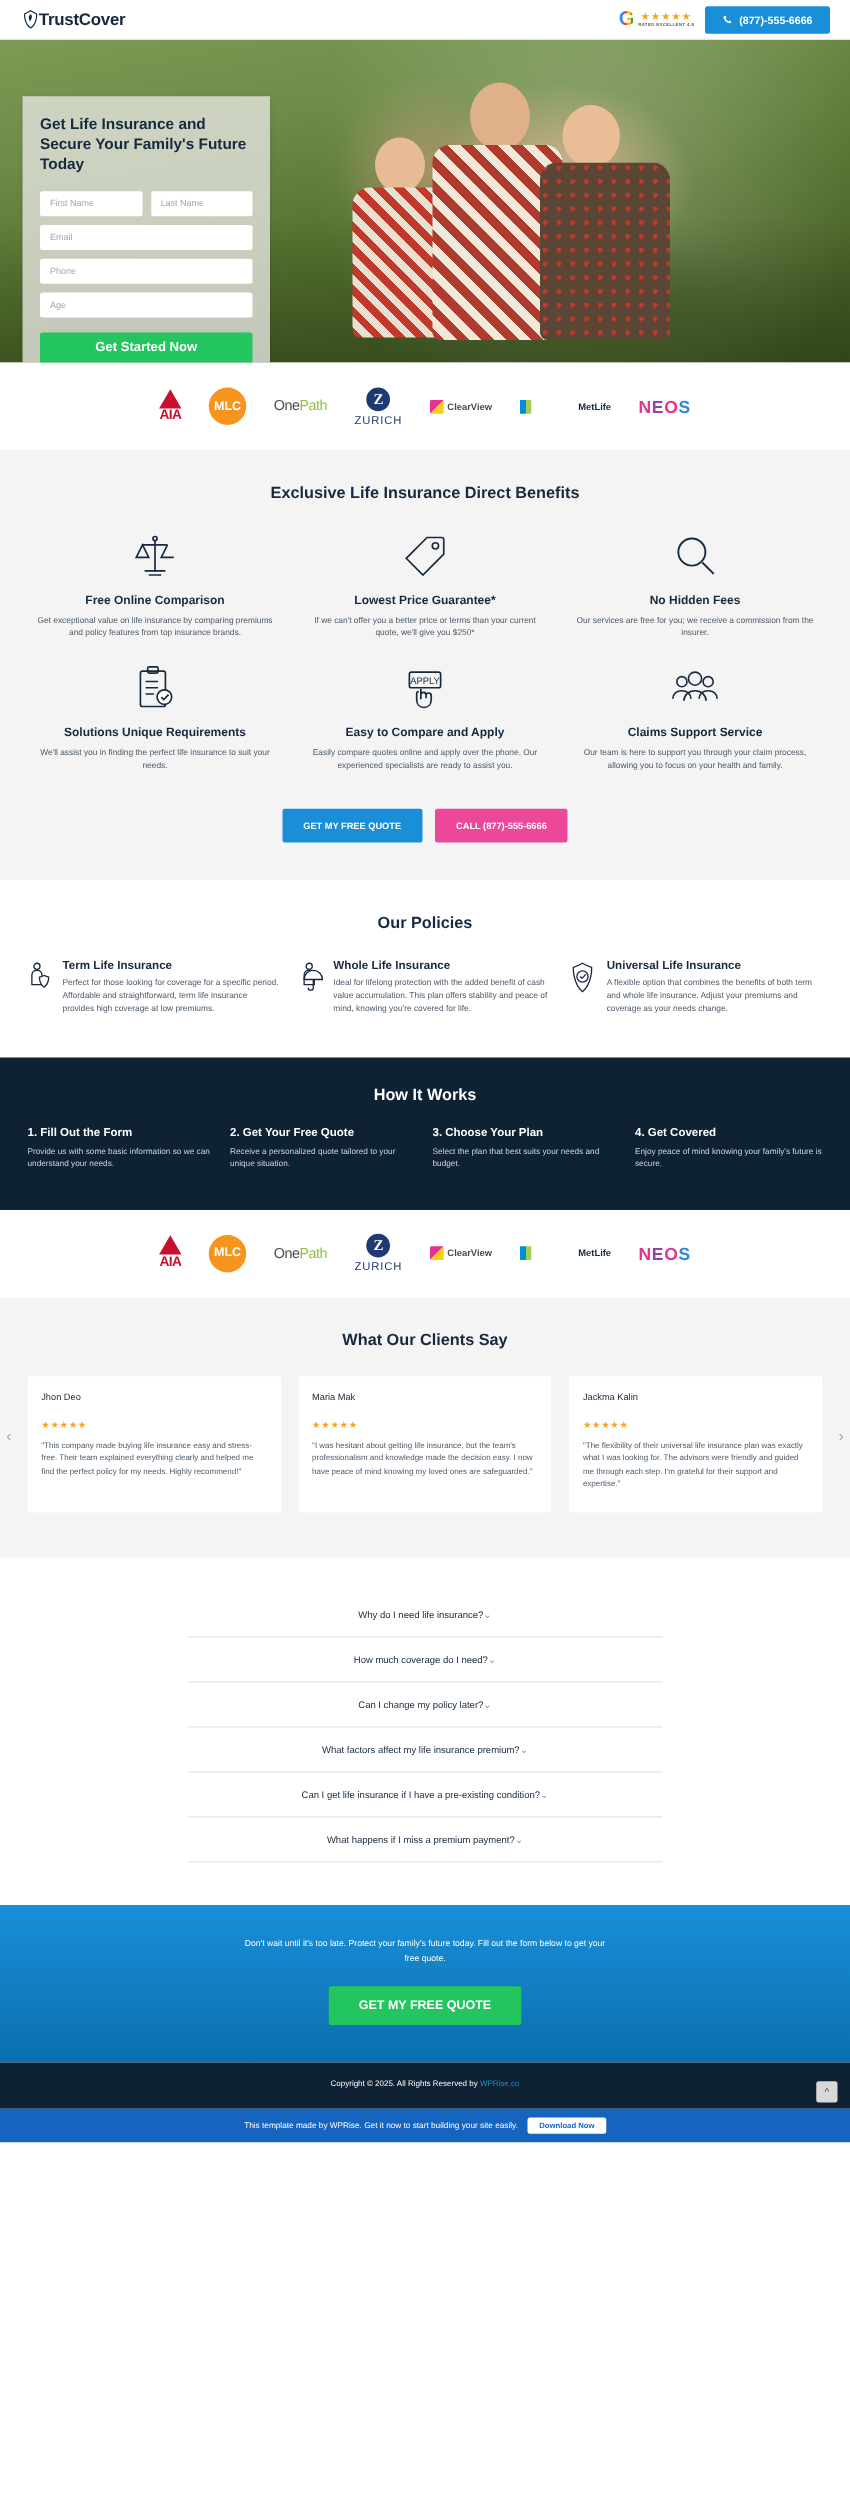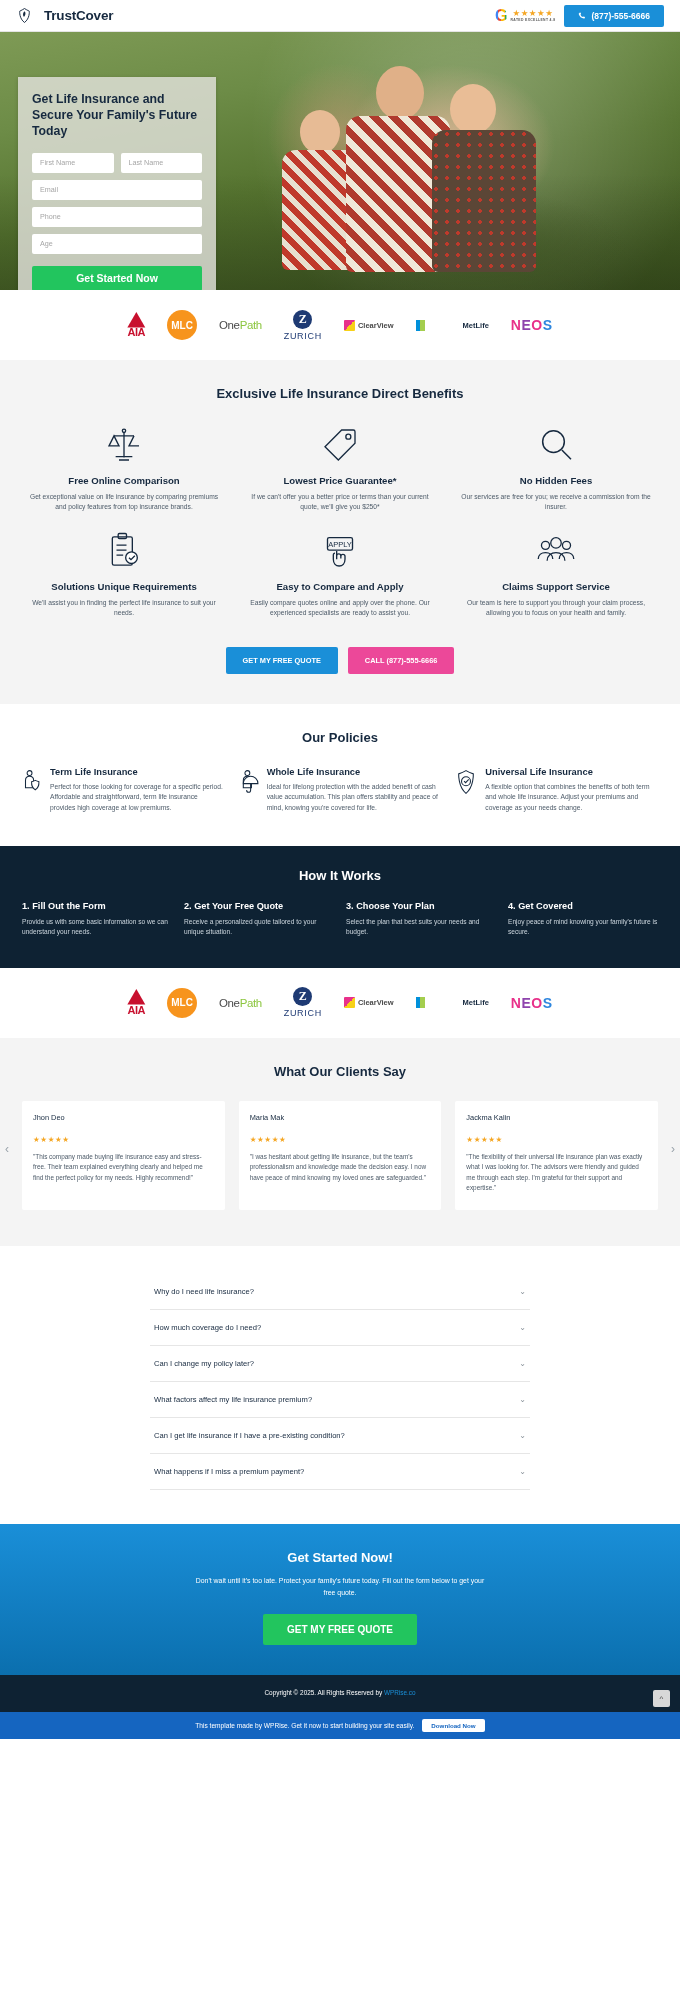--- a/index.html
+++ b/index.html
@@ -14,21 +14,21 @@
 
   
   .site-header {
     height: 32px;
     display: flex;
     align-items: center;
     padding: 0 16px 0 18px;
     border-bottom: 1px solid #e4e4e4;
     background: #fff;
   }
-  .brand { display: flex; align-items: center; gap: 13px; }
+  .brand { display: flex; align-items: center; gap: 0; }
   .brand-mark { width: 13px; height: 15px; display: block; }
   .brand-name { font-size: 13.5px; font-weight: bold; letter-spacing: -.2px; color: #16293f; }
   .header-right { margin-left: auto; display: flex; align-items: center; gap: 9px; }
   .google-badge { display: flex; align-items: center; gap: 3px; }
   .g-letter { font-size: 16px; font-weight: bold; line-height: 1;
     background: linear-gradient(90deg,#4285F4 0 25%,#EA4335 25% 50%,#FBBC05 50% 75%,#34A853 75% 100%);
     -webkit-background-clip: text; background-clip: text; color: transparent; }
   .badge-stack { display: flex; flex-direction: column; align-items: center; }
   .badge-stars { color: #F5A623; font-size: 8.5px; letter-spacing: .6px; line-height: 1; }
   .badge-sub { font-size: 3.4px; font-weight: bold; color: #5a5a5a; letter-spacing: .35px; margin-top: 1px; }
@@ -141,21 +141,21 @@
   .testi-card { background: #fff; padding: 12px 11px 16px; border-radius: 2px; min-height: 94px; }
   .testi-name { font-size: 7.4px; color: #16293f; margin-bottom: 13px; }
   .testi-stars { color: #F5A623; font-size: 7.5px; letter-spacing: .6px; margin-bottom: 8px; }
   .testi-txt { font-size: 6.4px; line-height: 1.65; color: #4c5a68; }
   .arrow { position: absolute; top: 50%; font-size: 12px; color: #9aa3ab; cursor: pointer; }
   .arrow-l { left: 5px; } .arrow-r { right: 5px; }
 
   
   .faq { background: #fff; padding: 28px 22px 34px; }
   .faq-list { max-width: 380px; margin: 0 auto; }
-  .faq-item { display: flex; align-items: center; justify-content: space-between;
+  .faq-item { display: flex; align-items: center; justify-content: center;
     padding: 13px 4px; border-bottom: 1px solid #e6e6e6; cursor: pointer; }
   .faq-q { font-size: 7.6px; color: #16293f; }
   .chev { color: #8a939b; font-size: 8px; }
 
   
   .final { background: linear-gradient(180deg, #1a8fd8 0%, #0b6fae 100%); color: #fff;
     padding: 26px 22px 30px; text-align: center; }
   .final-h { font-size: 13px; font-weight: bold; margin-bottom: 10px; }
   .final-p { font-size: 6.9px; line-height: 1.7; max-width: 300px; margin: 0 auto 16px; }
   .final-btn { background: #22c55e; color: #fff; border: none; font-size: 10px; font-weight: bold;
@@ -501,21 +501,20 @@
       <span class="chev">⌄</span>
     </div>
     <div class="faq-item">
       <span class="faq-q">What happens if I miss a premium payment?</span>
       <span class="chev">⌄</span>
     </div>
   </div>
 </section>
 
 <section class="final">
-  <h2 class="final-h">Get Started Now!</h2>
   <p class="final-p">Don't wait until it's too late. Protect your family's future today. Fill out the form below to get your free quote.</p>
   <button class="final-btn">GET MY FREE QUOTE</button>
 </section>
 
 <footer class="footer">
   <div class="footer-txt">
     <span>Copyright © 2025. All Rights Reserved by </span><a class="footer-link">WPRise.co</a>
   </div>
 </footer>
 

